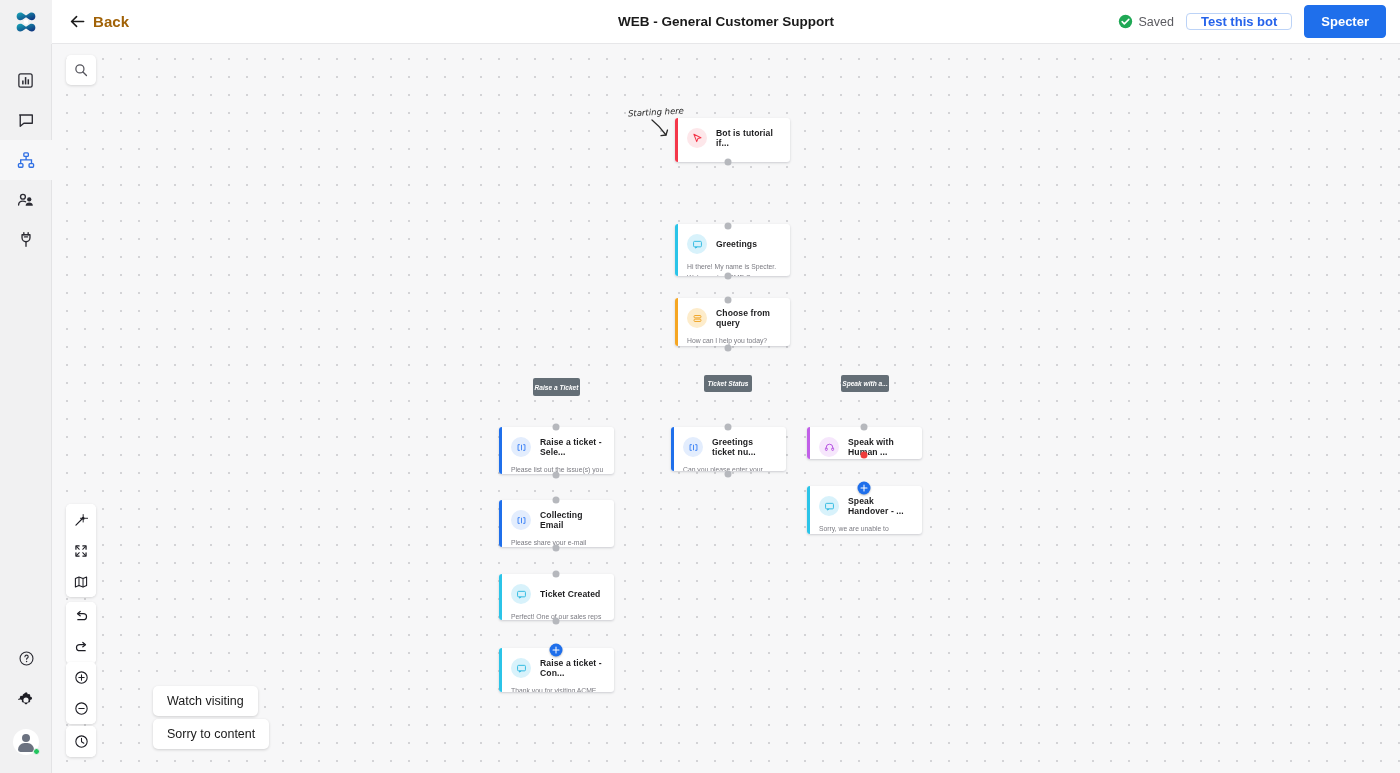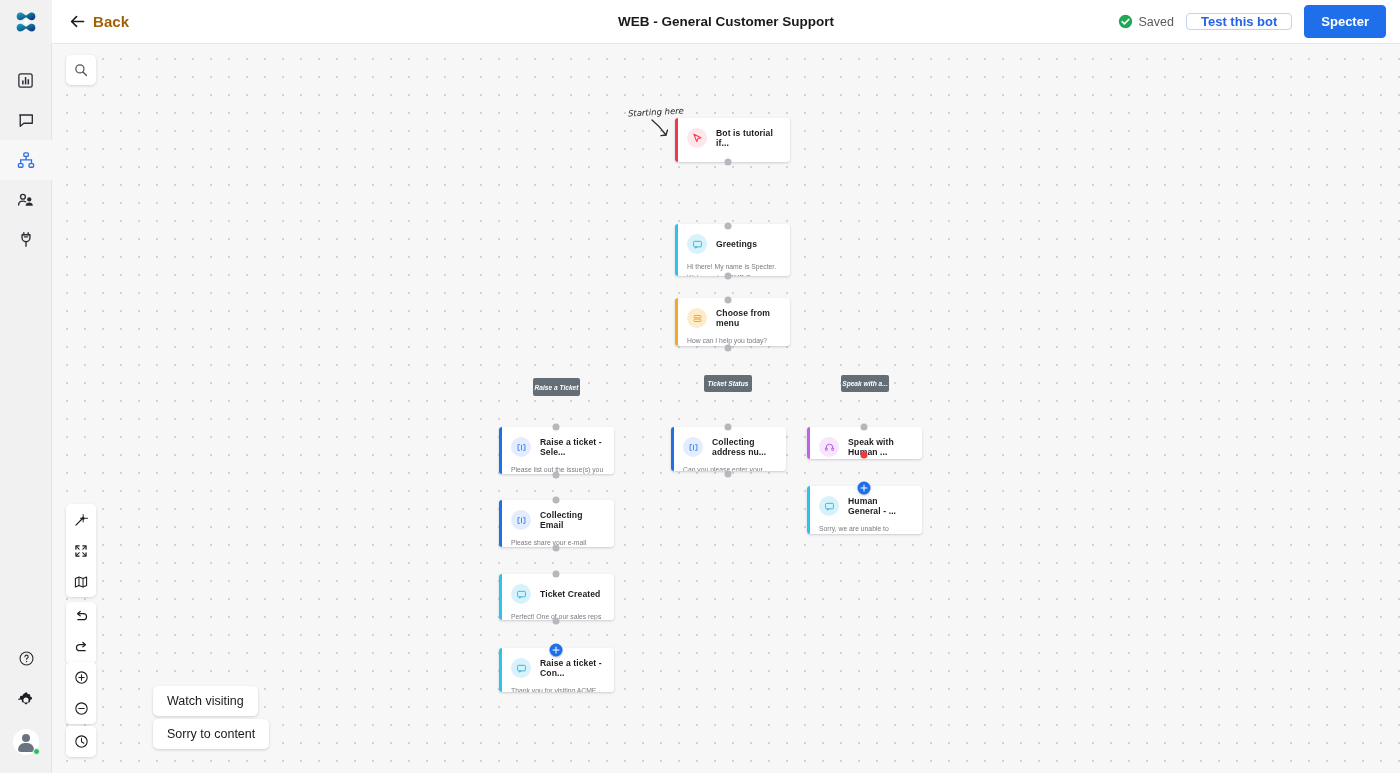--- a/index.html
+++ b/index.html
@@ -331,21 +331,21 @@
 
       <div class="node" style="left:623px; top:254px; width:115px; height:48px;">
         <div class="bar" style="background:#f5a623"></div>
         <div class="node-head">
           <div class="node-ico" style="background:#fdeccb">
             <svg width="11" height="11" viewBox="0 0 14 14">
                 <rect x="2.6" y="3.2" width="8.8" height="3" rx="1.2" fill="none" stroke="#f0a424" stroke-width="1.2"></rect>
                 <rect x="2.6" y="7.8" width="8.8" height="3" rx="1.2" fill="none" stroke="#f0a424" stroke-width="1.2"></rect>
               </svg>
           </div>
-          <div class="node-title">Choose from menu</div>
+          <div class="node-title">Choose from query</div>
         </div>
         <div class="node-body">How can I help you today?</div>
       </div>
 
       <div class="chip" style="left:481px; top:334px; width:47px; height:18px;">Raise a Ticket</div>
       <div class="chip" style="left:652px; top:331px; width:48px; height:17px;">Ticket Status</div>
       <div class="chip" style="left:789px; top:331px; width:48px; height:17px;">Speak with a...</div>
 
       <div class="node" style="left:447px; top:383px; width:115px; height:47px;">
         <div class="bar" style="background:#1f6feb"></div>
@@ -363,21 +363,21 @@
 
       <div class="node" style="left:619px; top:383px; width:115px; height:44px;">
         <div class="bar" style="background:#1f6feb"></div>
         <div class="node-head">
           <div class="node-ico" style="background:#e3edfd">
             <svg width="11" height="11" viewBox="0 0 14 14">
                 <path d="M4.4 3.4h-1.8v7.2h1.8M9.6 3.4h1.8v7.2H9.6" fill="none" stroke="#3b82f6" stroke-width="1.2" stroke-linecap="round"></path>
                 <path d="M7 4v6" stroke="#3b82f6" stroke-width="1.2" stroke-linecap="round"></path>
               </svg>
           </div>
-          <div class="node-title">Collecting address nu...</div>
+          <div class="node-title">Greetings ticket nu...</div>
         </div>
         <div class="node-body">Can you please enter your ticket number?</div>
       </div>
 
       <div class="node" style="left:755px; top:383px; width:115px; height:32px;">
         <div class="bar" style="background:#c160e8"></div>
         <div class="node-head">
           <div class="node-ico" style="background:#f6e6fc">
             <svg width="11" height="11" viewBox="0 0 14 14">
                 <path d="M2.8 8.4V7a4.2 4.2 0 0 1 8.4 0v1.4" fill="none" stroke="#b44ee0" stroke-width="1.2" stroke-linecap="round"></path>
@@ -405,21 +405,21 @@
 
       <div class="node" style="left:755px; top:442px; width:115px; height:48px;">
         <div class="bar" style="background:#2bc4e8"></div>
         <div class="node-head">
           <div class="node-ico" style="background:#d8f2fb">
             <svg width="11" height="11" viewBox="0 0 14 14">
                 <rect x="2" y="3" width="10" height="7" rx="1.3" fill="none" stroke="#2bb8e0" stroke-width="1.2"></rect>
                 <path d="M4.6 10v1.6L6.6 10" fill="none" stroke="#2bb8e0" stroke-width="1.2" stroke-linejoin="round"></path>
               </svg>
           </div>
-          <div class="node-title">Human General - ...</div>
+          <div class="node-title">Speak Handover - ...</div>
         </div>
         <div class="node-body">Sorry, we are unable to respond to your query at this moment. You can try...</div>
       </div>
 
       <div class="node" style="left:447px; top:530px; width:115px; height:46px;">
         <div class="bar" style="background:#2bc4e8"></div>
         <div class="node-head">
           <div class="node-ico" style="background:#d8f2fb">
             <svg width="11" height="11" viewBox="0 0 14 14">
                 <rect x="2" y="3" width="10" height="7" rx="1.3" fill="none" stroke="#2bb8e0" stroke-width="1.2"></rect>

